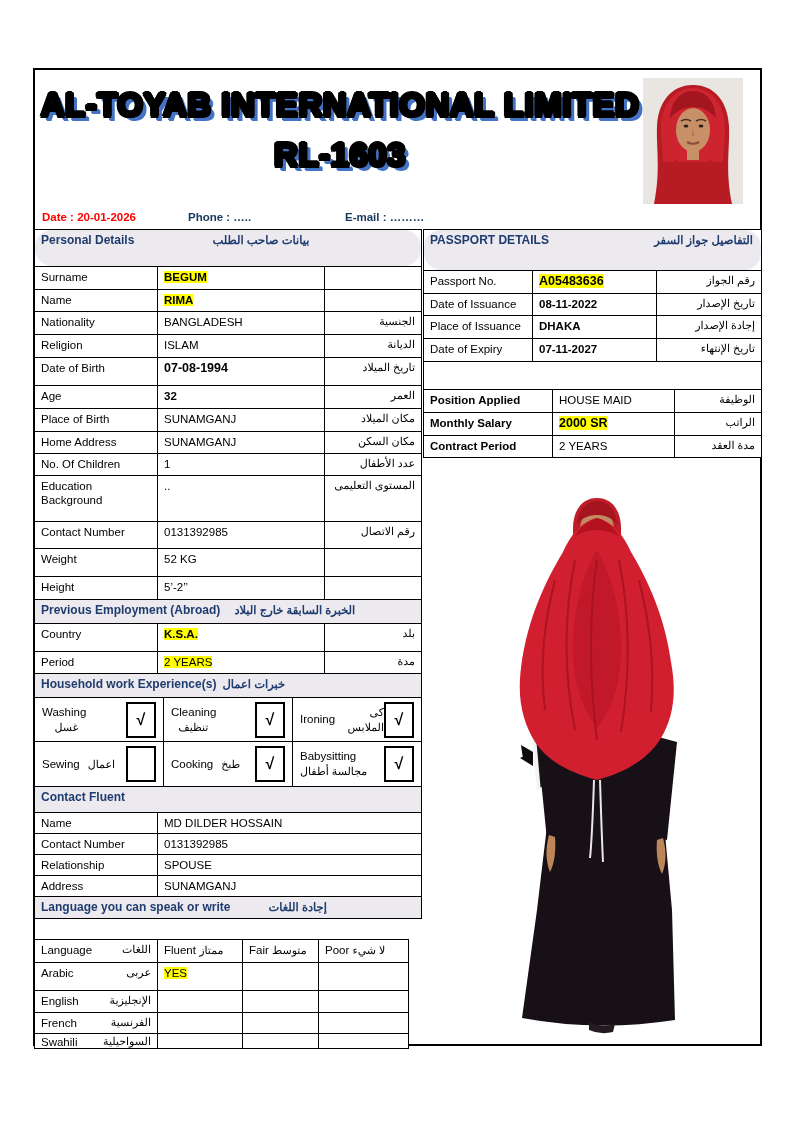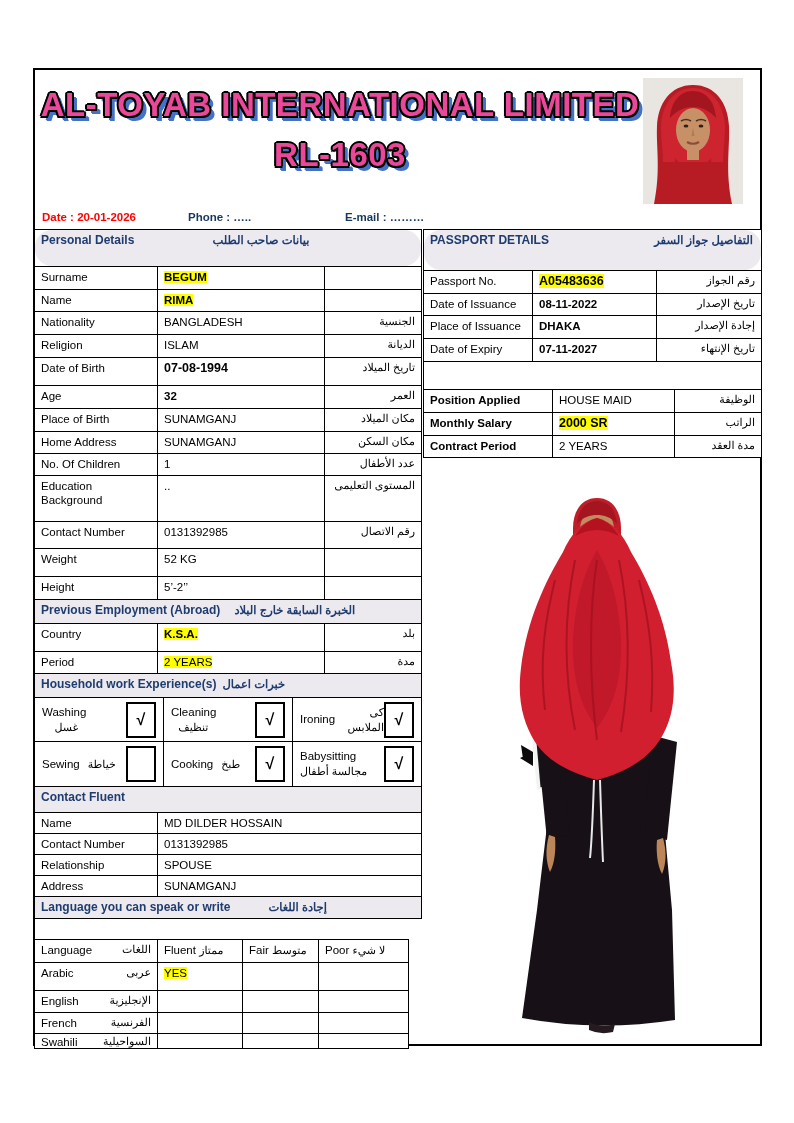--- a/index.html
+++ b/index.html
@@ -4,21 +4,21 @@
 <style>
   * { margin:0; padding:0; box-sizing:border-box; }
   html,body { width:794px; height:1123px; background:#fff;
               font-family:"Liberation Sans", sans-serif; }
   .page { position:relative; width:794px; height:1123px; background:#fff; overflow:hidden; }
   .doc  { position:absolute; left:33px; top:68px; width:729px; height:978px;
           border:2px solid #000; background:#fff; }
 
   
   .title { position:absolute; left:0; width:610px; text-align:center;
-           font-weight:bold; font-size:33px; letter-spacing:.5px; color:#ec4899;
+           font-weight:bold; font-size:33px; letter-spacing:.5px; color:#000000;
            text-shadow:
              -1.5px -1.5px 0 #000, 1.5px -1.5px 0 #000,
              -1.5px 1.5px 0 #000, 1.5px 1.5px 0 #000,
              -2px 0 0 #000, 2px 0 0 #000, 0 -2px 0 #000, 0 2px 0 #000,
              4px 4px 0 #4472C4, 5px 5px 0 #4472C4; }
   .t1 { top:16px; }
   .t2 { top:66px; }
 
   .photo-head { position:absolute; left:608px; top:8px; width:100px; height:126px; overflow:hidden; }
 
@@ -212,21 +212,21 @@
             </div>
         <div class="chk">
               <span>√</span>
             </div>
       </div>
     </div>
     <div class="trow" style="height:45px">
       <div class="expc inline">
         <div class="exl">
               <span>Sewing</span>
-          <span class="ar" dir="rtl">خياطة</span>
+          <span class="ar" dir="rtl">اعمال</span>
             </div>
         <div class="chk">
               <span></span>
             </div>
       </div>
       <div class="expc inline">
         <div class="exl">
               <span>Cooking</span>
           <span class="ar" dir="rtl">طبخ</span>
             </div>

